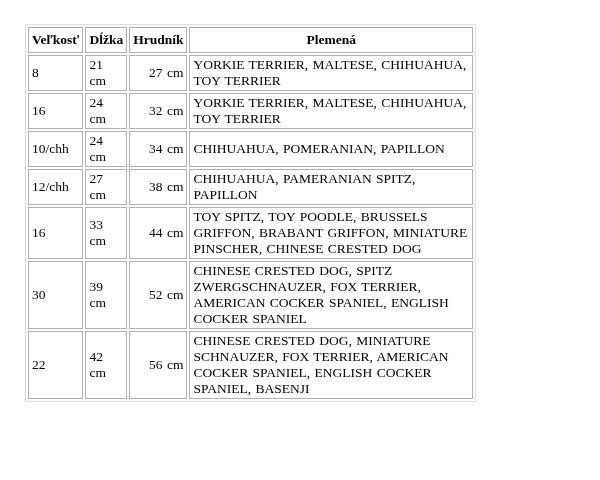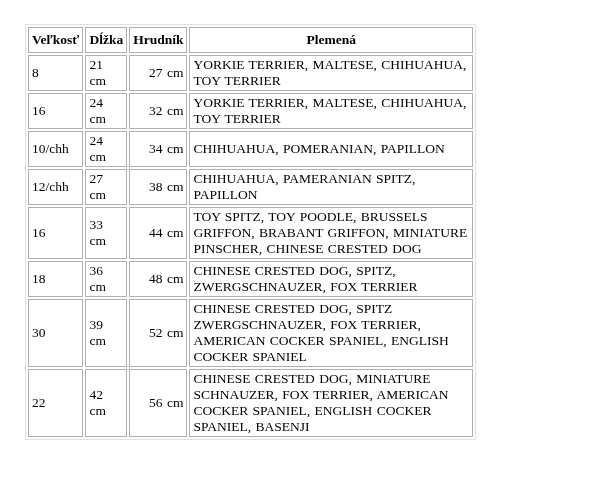--- a/index.html
+++ b/index.html
@@ -86,26 +86,20 @@
           <td class="col-chest">38 cm</td>
           <td class="col-breeds">CHIHUAHUA, PAMERANIAN SPITZ, PAPILLON</td>
         </tr>
         <tr>
           <td class="col-size">16</td>
           <td class="col-length">33 cm</td>
           <td class="col-chest">44 cm</td>
           <td class="col-breeds">TOY SPITZ, TOY POODLE, BRUSSELS GRIFFON, BRABANT GRIFFON, MINIATURE PINSCHER, CHINESE CRESTED DOG</td>
         </tr>
         <tr>
-          <td class="col-size">18</td>
-          <td class="col-length">36 cm</td>
-          <td class="col-chest">48 cm</td>
-          <td class="col-breeds">CHINESE CRESTED DOG, SPITZ, ZWERGSCHNAUZER, FOX TERRIER</td>
-        </tr>
-        <tr>
           <td class="col-size">30</td>
           <td class="col-length">39 cm</td>
           <td class="col-chest">52 cm</td>
           <td class="col-breeds">CHINESE CRESTED DOG, SPITZ ZWERGSCHNAUZER, FOX TERRIER, AMERICAN COCKER SPANIEL, ENGLISH COCKER SPANIEL</td>
         </tr>
         <tr>
           <td class="col-size">22</td>
           <td class="col-length">42 cm</td>
           <td class="col-chest">56 cm</td>
           <td class="col-breeds">CHINESE CRESTED DOG, MINIATURE SCHNAUZER, FOX TERRIER, AMERICAN COCKER SPANIEL, ENGLISH COCKER SPANIEL, BASENJI</td>

